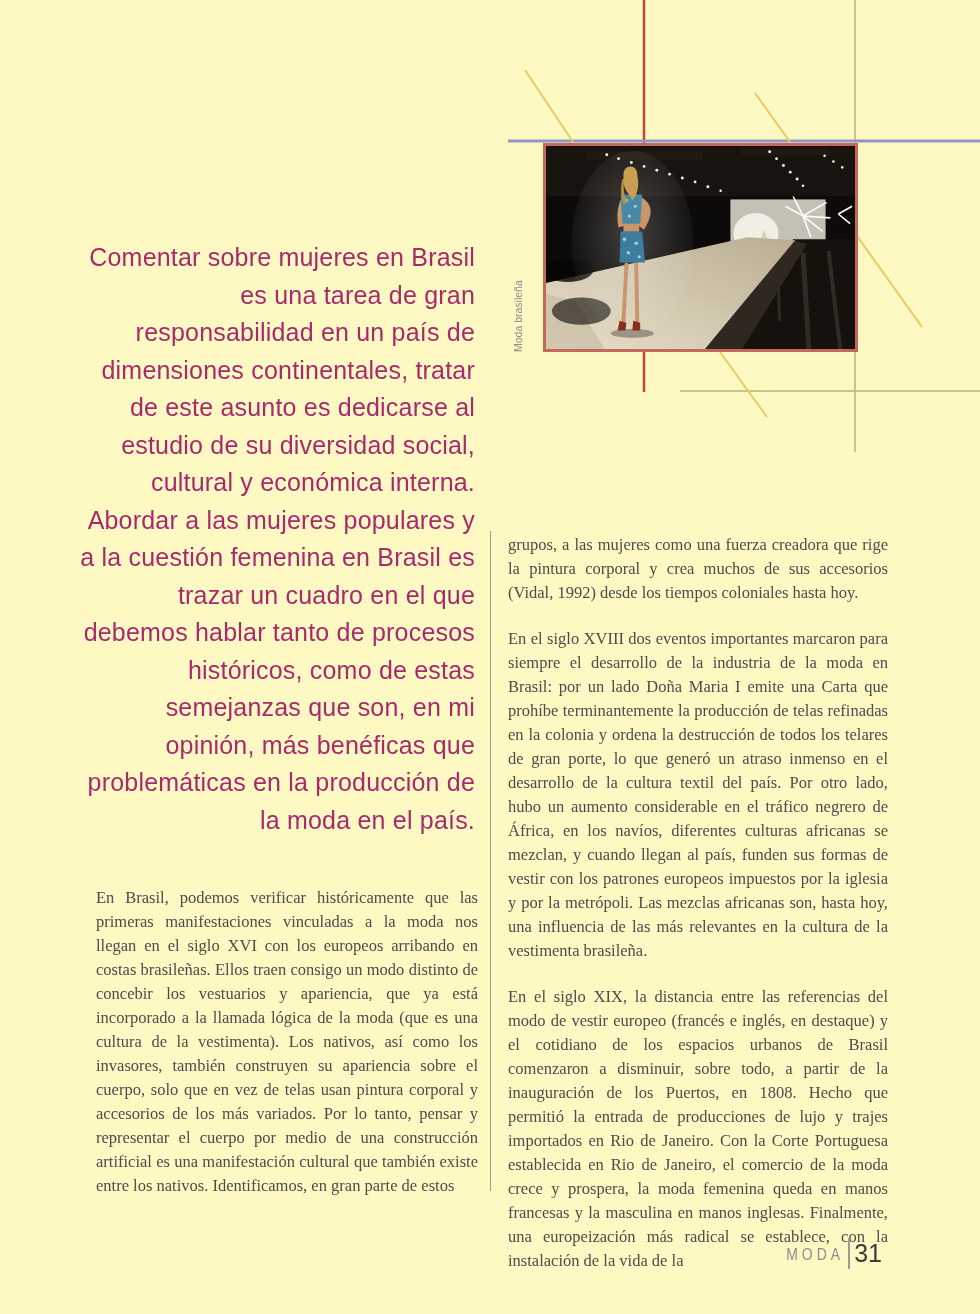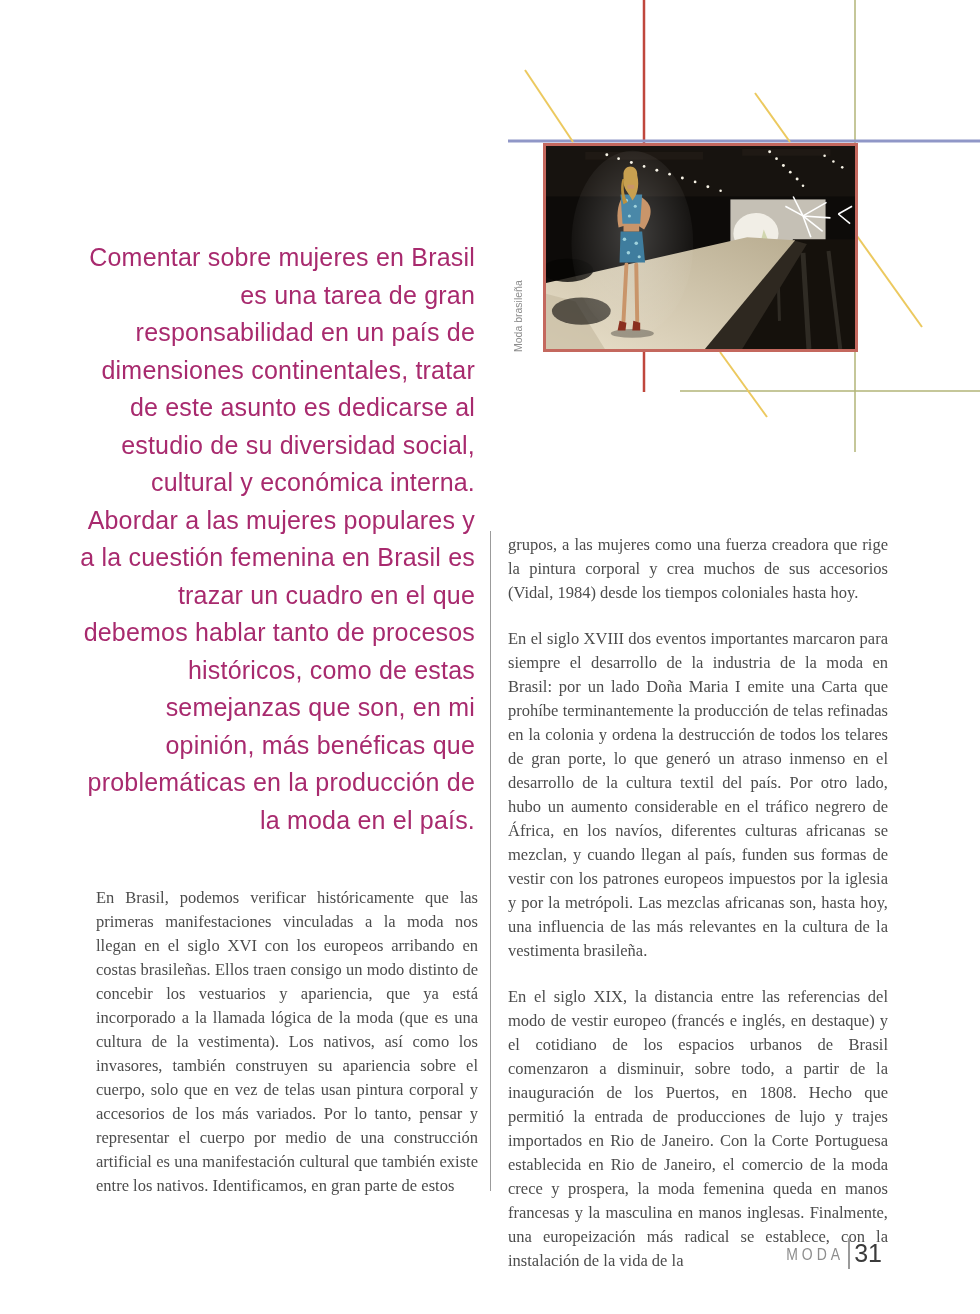--- a/index.html
+++ b/index.html
@@ -1,19 +1,19 @@
 <!DOCTYPE html>
 <html><head>
 <meta charset="utf-8">
 <style>
   html,body{margin:0;padding:0;background:#e8e8e8;}
   .page{
     position:relative;
     width:980px;height:1314px;
-    background:#ffffff;
+    background:#fef9c3;
     overflow:hidden;
     font-family:"Liberation Serif", serif;
   }
   .decor-svg{position:absolute;left:0;top:0;z-index:1;}
 
   .pull-quote{
     position:absolute;left:73px;top:239px;width:402px;
     text-align:right;
     font-family:"Liberation Sans", sans-serif;
     font-size:25px;line-height:37.5px;
@@ -186,21 +186,21 @@
 
   <div class="photo-caption">Moda brasileña</div>
 
   <div class="body-col col-left" style="color:#4c4c4c;">
     <p>En Brasil, podemos verificar históricamente que las primeras manifestaciones vinculadas a la moda nos llegan en el siglo XVI con los europeos arribando en costas brasileñas. Ellos traen consigo un modo distinto de concebir los vestuarios y apariencia, que ya está incorporado a la llamada lógica de la moda (que es una cultura de la vestimenta). Los nativos, así como los invasores, también construyen su apariencia sobre el cuerpo, solo que en vez de telas usan pintura corporal y accesorios de los más variados. Por lo tanto, pensar y representar el cuerpo por medio de una construcción artificial es una manifestación cultural que también existe entre los nativos. Identificamos, en gran parte de estos</p>
   </div>
 
   <div class="col-divider"></div>
 
   <div class="body-col col-right" style="color:#4c4c4c;">
-    <p>grupos, a las mujeres como una fuerza creadora que rige la pintura corporal y crea muchos de sus accesorios (Vidal, 1984) desde los tiempos coloniales hasta hoy.</p>
+    <p>grupos, a las mujeres como una fuerza creadora que rige la pintura corporal y crea muchos de sus accesorios (Vidal, 1992) desde los tiempos coloniales hasta hoy.</p>
     <p>En el siglo XVIII dos eventos importantes marcaron para siempre el desarrollo de la industria de la moda en Brasil: por un lado Doña Maria I emite una Carta que prohíbe terminantemente la producción de telas refinadas en la colonia y ordena la destrucción de todos los telares de gran porte, lo que generó un atraso inmenso en el desarrollo de la cultura textil del país. Por otro lado, hubo un aumento considerable en el tráfico negrero de África, en los navíos, diferentes culturas africanas se mezclan, y cuando llegan al país, funden sus formas de vestir con los patrones europeos impuestos por la iglesia y por la metrópoli. Las mezclas africanas son, hasta hoy, una influencia de las más relevantes en la cultura de la vestimenta brasileña.</p>
     <p>En el siglo XIX, la distancia entre las referencias del modo de vestir europeo (francés e inglés, en destaque) y el cotidiano de los espacios urbanos de Brasil comenzaron a disminuir, sobre todo, a partir de la inauguración de los Puertos, en 1808. Hecho que permitió la entrada de producciones de lujo y trajes importados en Rio de Janeiro. Con la Corte Portuguesa establecida en Rio de Janeiro, el comercio de la moda crece y prospera, la moda femenina queda en manos francesas y la masculina en manos inglesas. Finalmente, una europeización más radical se establece, con la instalación de la vida de la</p>
   </div>
 
   <div class="footer">
     <span class="mag">MODA</span>
     <span class="bar"></span>
     <span class="pagenum">31</span>
   </div>
 

